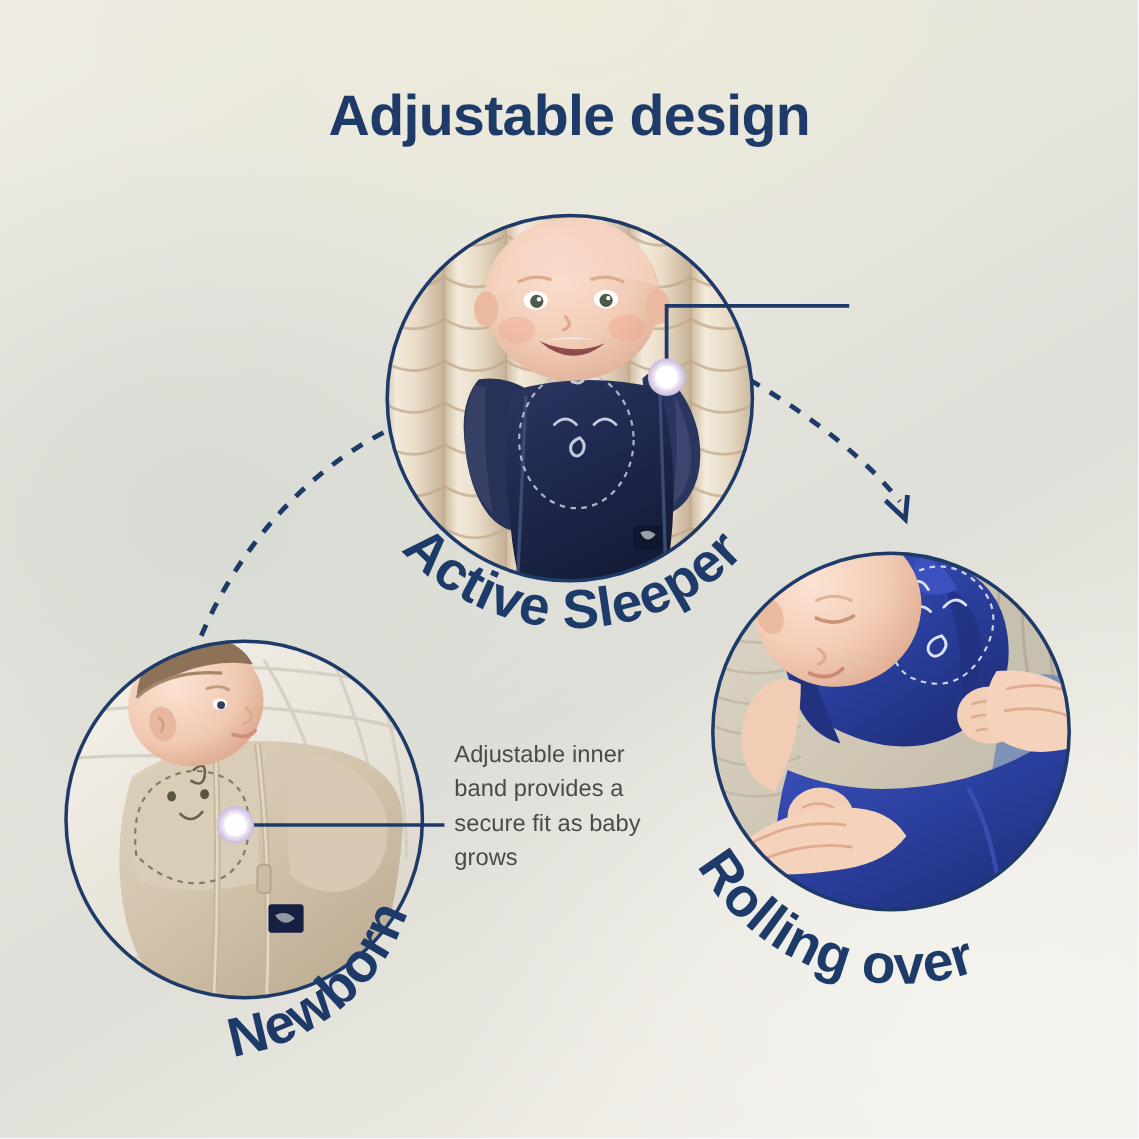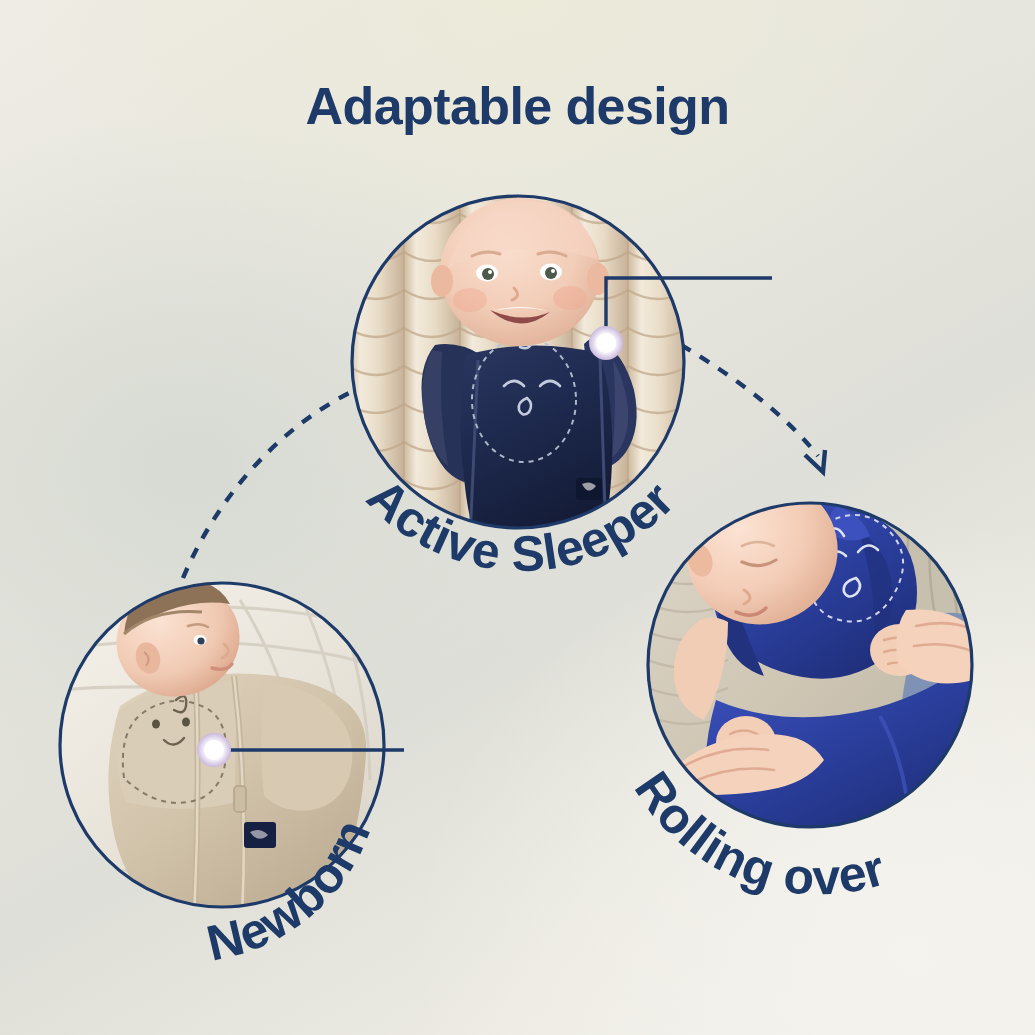--- a/index.html
+++ b/index.html
@@ -42,21 +42,21 @@
     letter-spacing: 0.05px;
   }
   #callout-sleeves { left: 781px; top: 236px; width: 246px; }
   #callout-band    { left: 413px; top: 671px; width: 192px; }
 </style>
 </head>
 <body>
 
 <div id="stage">
 
-  <div class="title">Adaptable design</div>
+  <div class="title">Adjustable design</div>
 
   <svg id="artboard" viewBox="0 0 1035 1035" width="1035" height="1035">
     <defs>
 
       <clipPath id="clipTop">
           <circle cx="518" cy="362" r="166"></circle>
         </clipPath>
       <clipPath id="clipLeft">
           <circle cx="222" cy="745" r="162"></circle>
         </clipPath>
@@ -368,14 +368,15 @@
     <text font-family="Liberation Sans, sans-serif" font-size="50" font-weight="700" fill="#1d3a68" letter-spacing="0.5">
       <textPath href="#arcLeft" startOffset="50%" text-anchor="middle">Newborn</textPath>
     </text>
 
     <text font-family="Liberation Sans, sans-serif" font-size="50" font-weight="700" fill="#1d3a68" letter-spacing="0.5">
       <textPath href="#arcRight" startOffset="50%" text-anchor="middle">Rolling over</textPath>
     </text>
   </svg>
 
 
+  <div class="callout" id="callout-band">Adjustable inner band provides a secure fit as baby grows</div>
 
 </div>
 
 </body></html>

